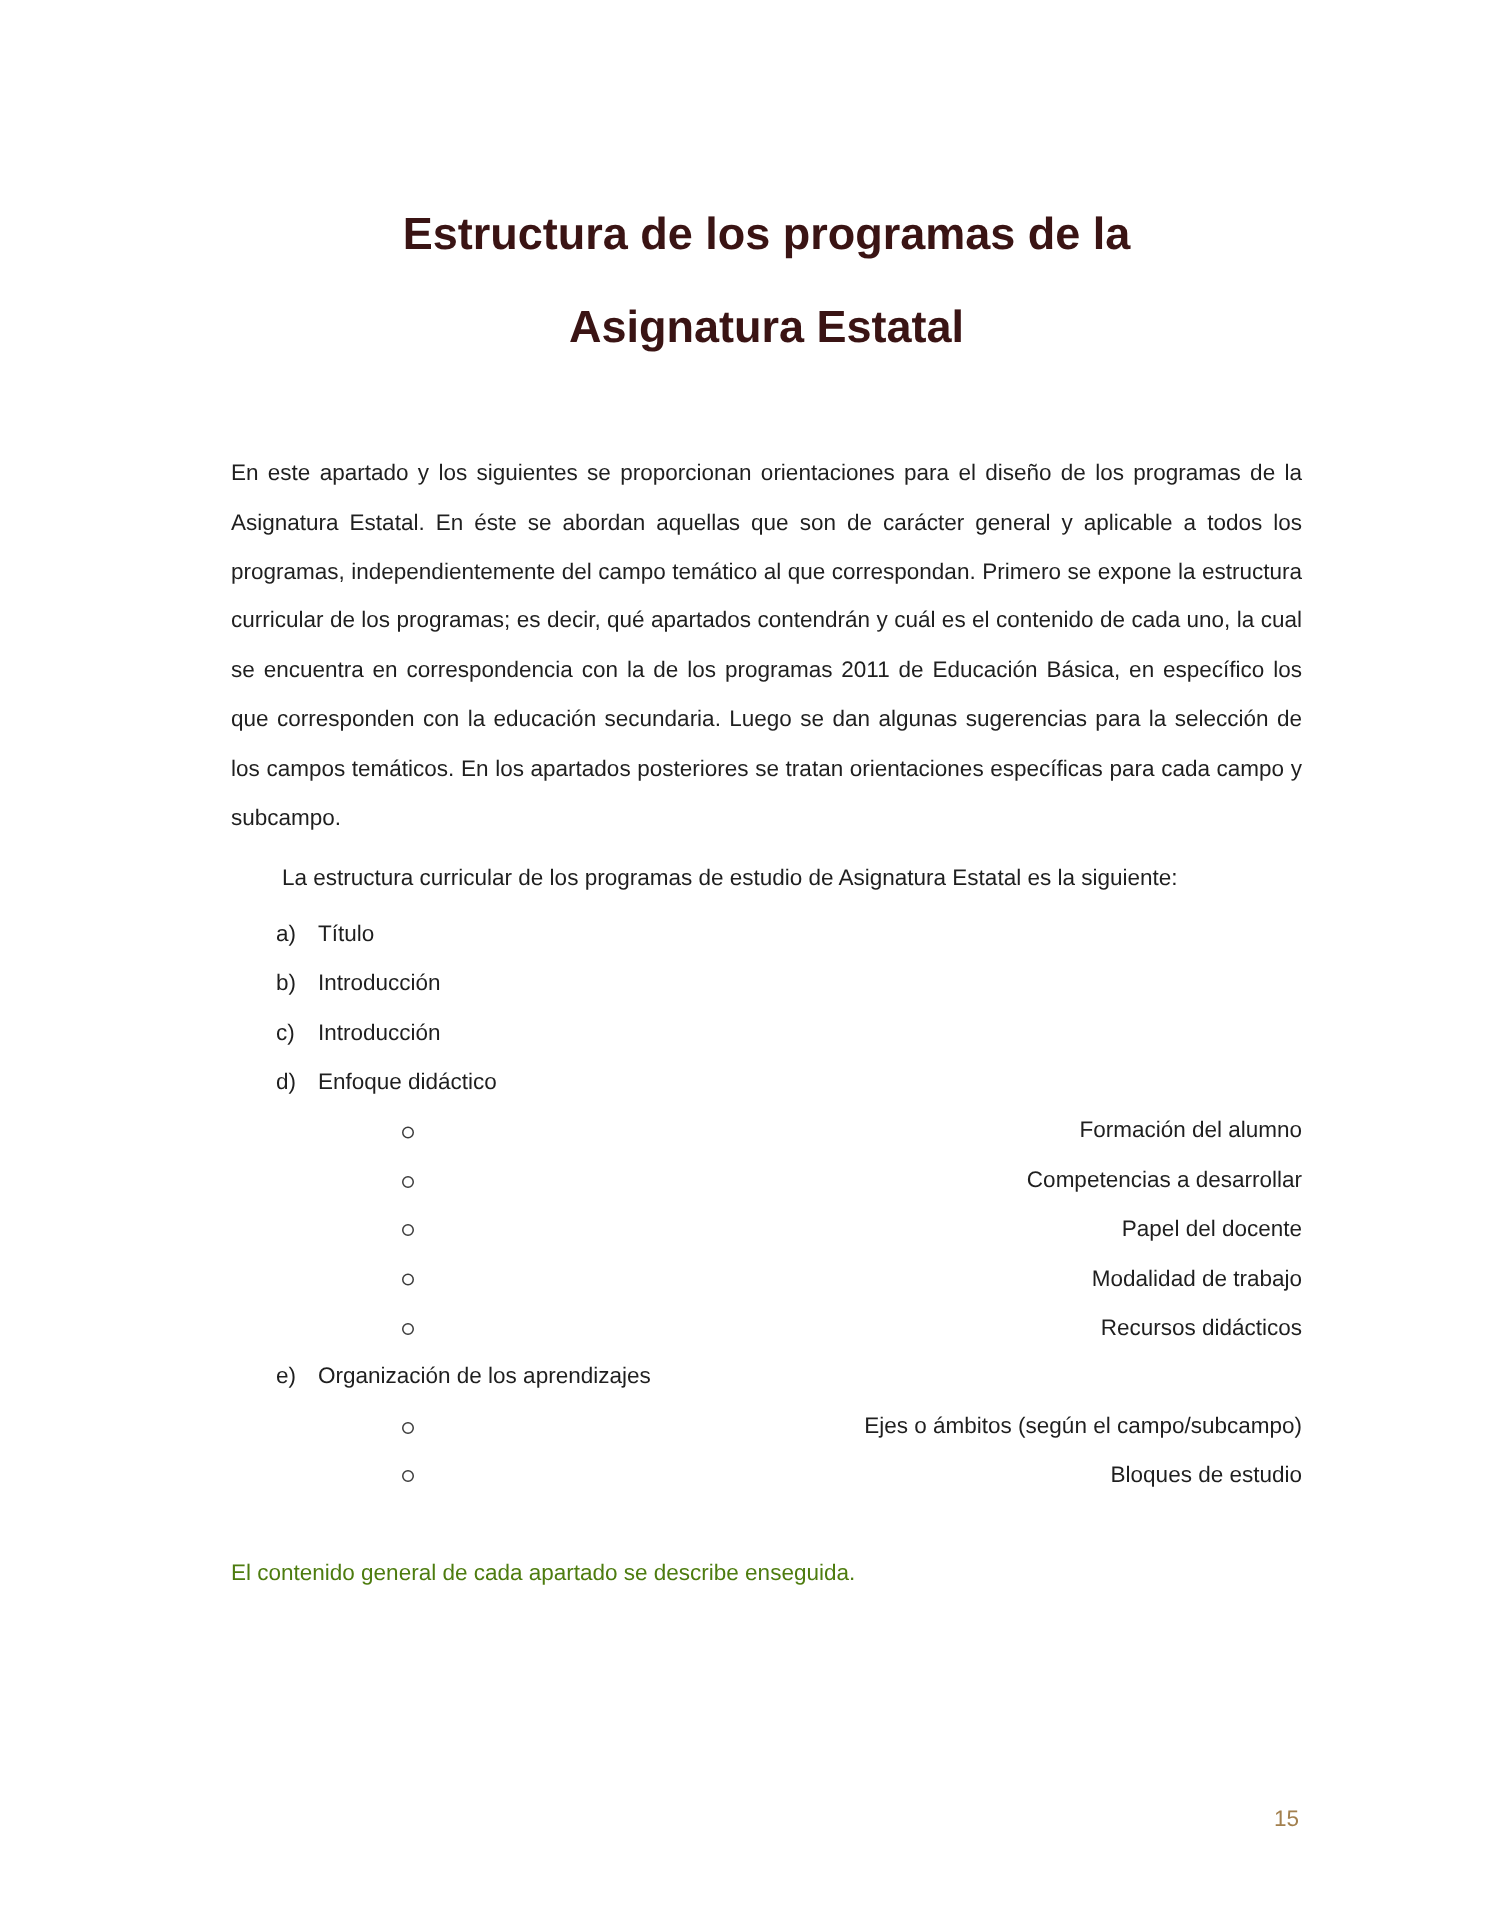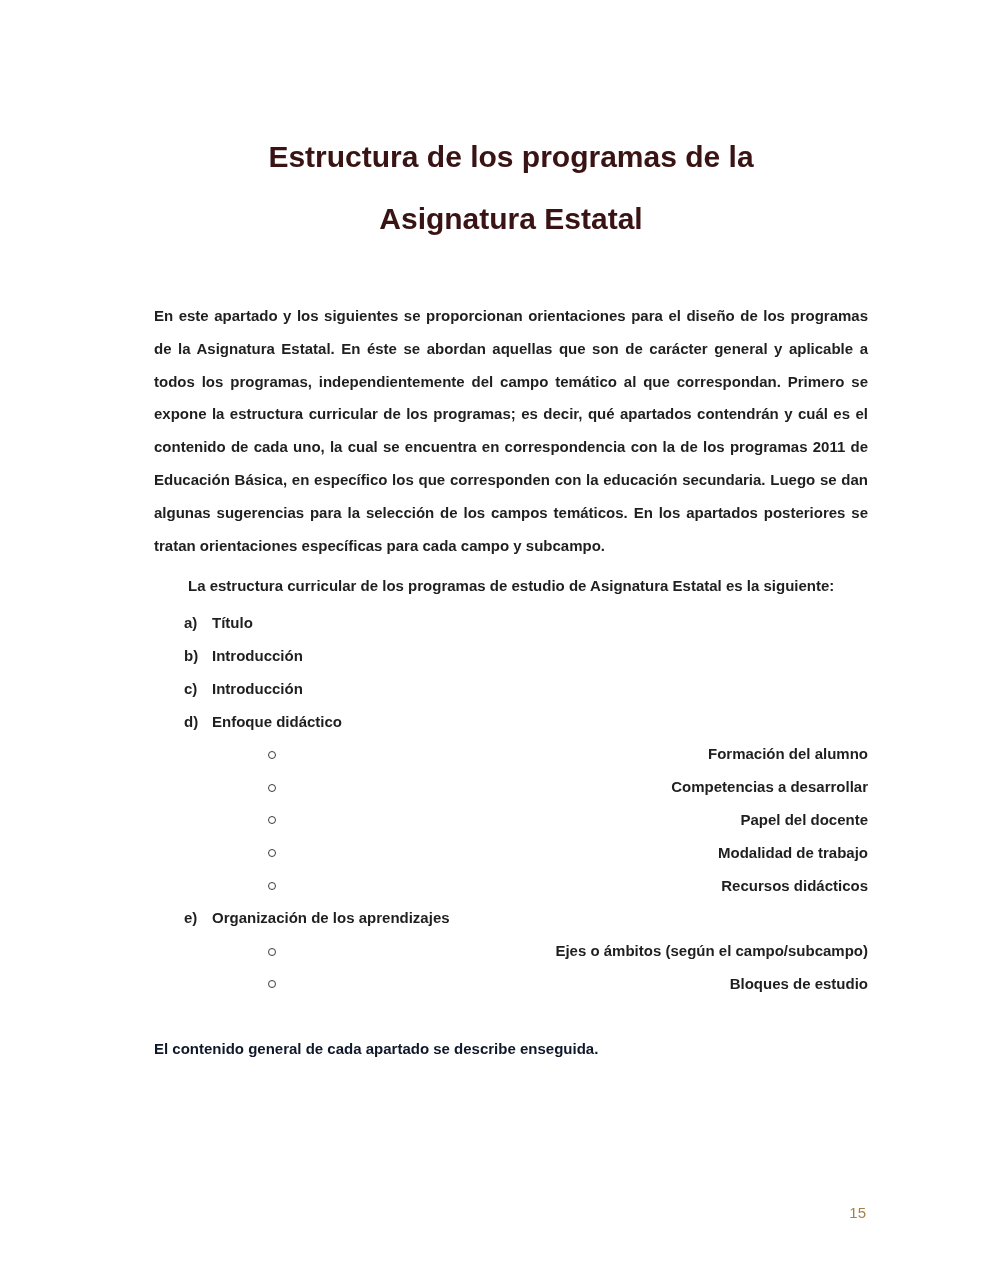--- a/index.html
+++ b/index.html
@@ -18,21 +18,20 @@
     padding-top: 126px;
     text-align: center;
     color: #3a1414;
     font-size: 30px;
     font-weight: bold;
     line-height: 62px;
   }
   .title-line { display: block; }
   .content {
     margin: 0 138px;
-    font-weight: bold;
   }
   .paragraph {
     margin-top: 50px;
     font-size: 15px;
     line-height: 32.8px;
     text-align: justify;
     color: #1f1f1f;
   }
   .lead {
     margin-top: 8px;
@@ -67,21 +66,21 @@
     border: 1.5px solid #3c3c3c;
     border-radius: 50%;
     flex: 0 0 8px;
     margin-right: 24px;
     background: transparent;
   }
   .closing {
     margin-top: 32px;
     font-size: 15px;
     line-height: 32.8px;
-    color: #0f172a;
+    color: #4d7c0f;
   }
   .page-number {
     position: absolute;
     top: 1204px;
     right: 140px;
     font-size: 15px;
     color: #a3804e;
   }
 </style>
 </head>

